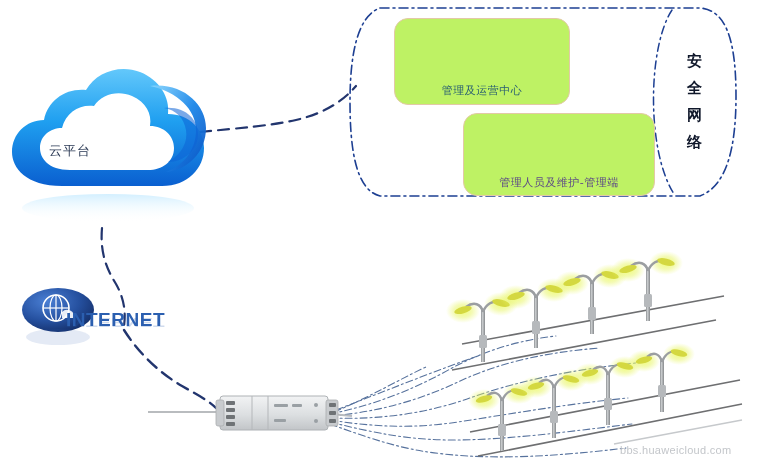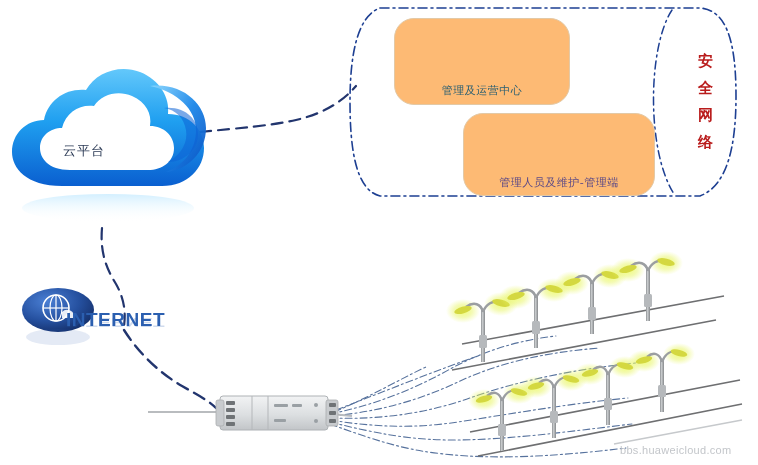--- a/index.html
+++ b/index.html
@@ -7,21 +7,21 @@
     width:758px;height:465px;
     background:#ffffff;
     font-family:"Liberation Sans", sans-serif;
     overflow:hidden;
     position:relative;
   }
   #stage{position:absolute;left:0;top:0;width:758px;height:465px;}
   .layer{position:absolute;left:0;top:0;width:758px;height:465px;}
   .abs{position:absolute;}
   #cloud-label{
-    left:63px;top:142px;
+    left:49px;top:142px;
     font-size:13px;color:#2b3a55;
     letter-spacing:1px;
     font-family:"DejaVu Sans", sans-serif;
     white-space:nowrap;
   }
   #internet-label{
     left:66px;top:309px;
     font-size:19px;font-weight:bold;
     letter-spacing:.5px;
     color:#2b5fb0;
@@ -38,31 +38,31 @@
     transform-origin:top left;
     font-family:"Liberation Sans", sans-serif;
     white-space:nowrap;
   }
 
   
   #secure-network-label{
     left:687px;top:48px;
     width:26px;
     font-size:15px;font-weight:bold;
-    color:#b91c1c;
+    color:#0f172a;
     line-height:27px;
-    text-align:right;
+    text-align:left;
     font-family:"DejaVu Sans", sans-serif;
   }
 
   
   .panel{
     border:1px solid #e3c9a6;
-    border-radius:20px;
-    background:#fdba74;
+    border-radius:14px;
+    background:#bef264;
     box-sizing:border-box;
   }
   #mgmt-center-box{left:394px;top:18px;width:176px;height:87px;}
   #admin-terminal-box{left:463px;top:113px;width:192px;height:83px;}
 
   .box-caption{
     position:absolute;left:0;right:0;
     text-align:center;
     font-size:11px;
     font-family:"DejaVu Sans", sans-serif;

